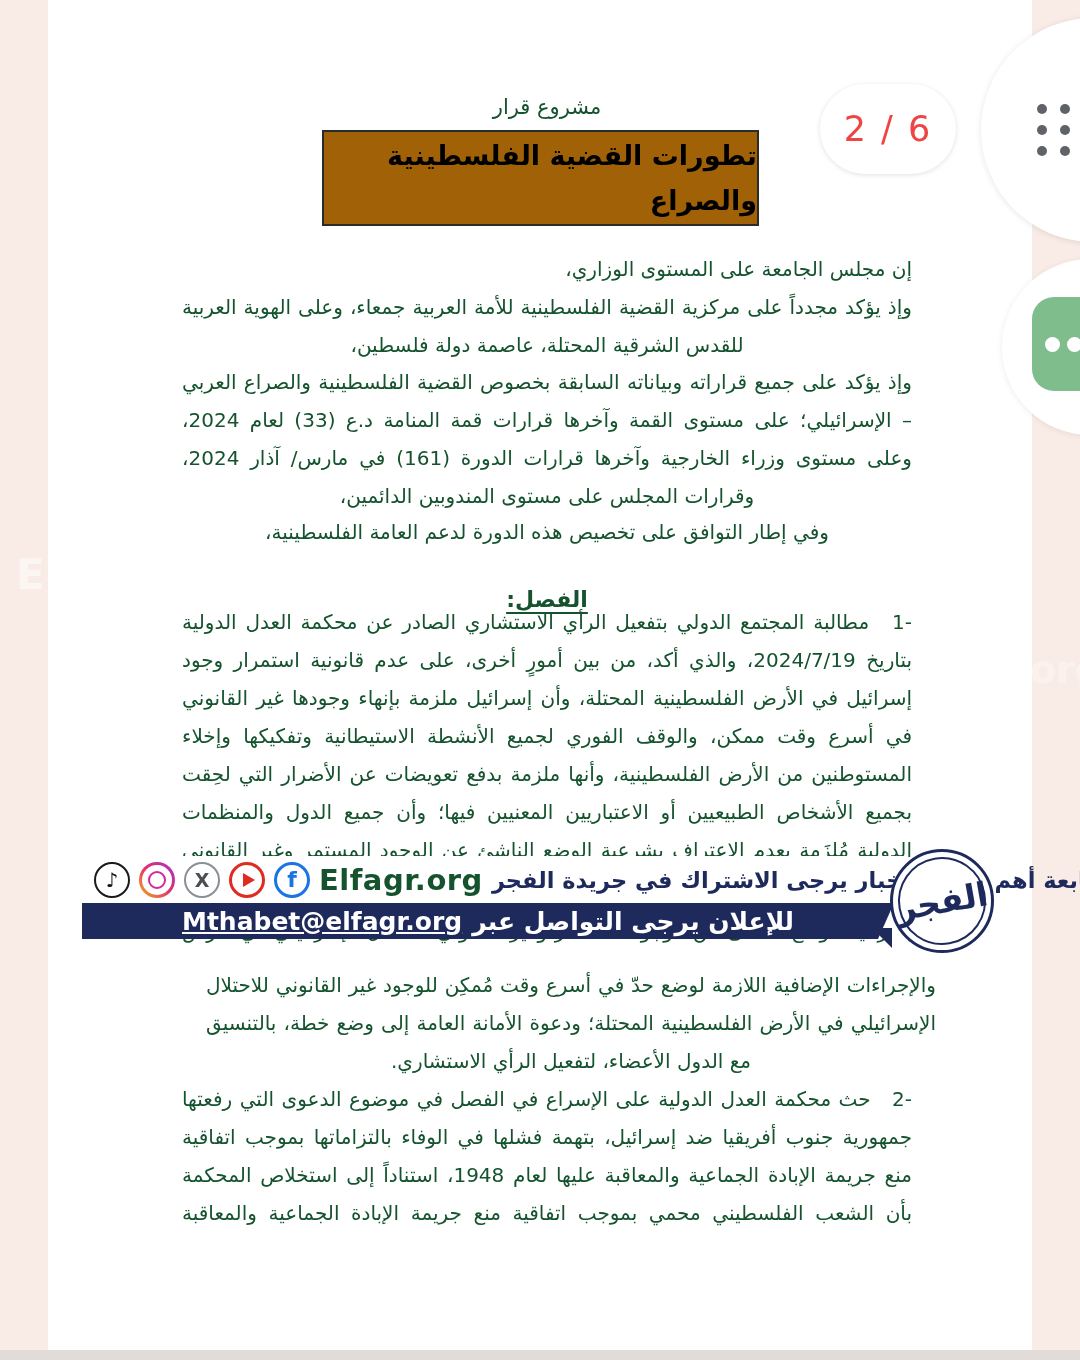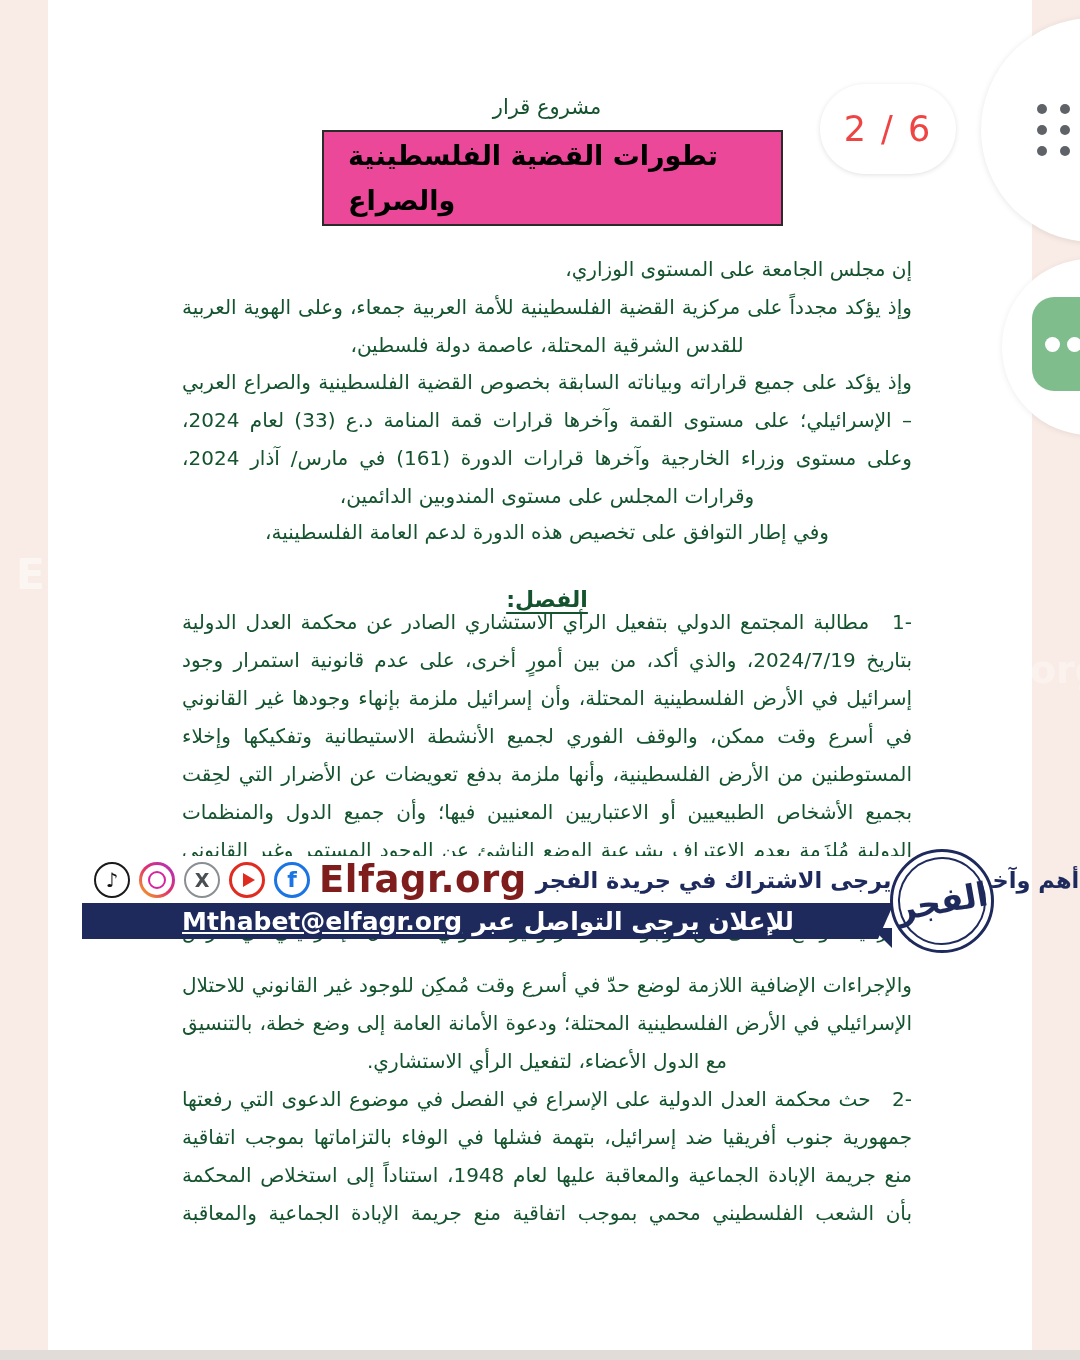--- a/index.html
+++ b/index.html
@@ -17,33 +17,33 @@
   .page-gap{
     position:absolute;left:0;top:1350px;width:1080px;height:10px;
     background:#e2dcd8;
   }
   
   .doc{position:absolute;left:182px;width:730px;color:#14532d;
        font-size:20px;line-height:38px;direction:rtl;}
   .kicker{top:88px;text-align:center;font-size:21px;}
   .titlebox{
     position:absolute;left:322px;top:130px;width:433px;height:92px;
-    border:2px solid #2b2b2b;background:#ec4899;
+    border:2px solid #2b2b2b;background:#a16207;
     display:flex;flex-direction:column;justify-content:center;
-    text-align:left;direction:rtl;color:#000;
-    font-weight:bold;font-size:27px;line-height:45px;padding-left:24px;
+    text-align:right;direction:rtl;color:#000;
+    font-weight:bold;font-size:27px;line-height:45px;
   }
   .p1{top:250px;font-weight:normal;text-align:right;}
   .p2{top:288px;height:80px;overflow:hidden;text-align:justify;text-align-last:center;}
   .p3{top:363px;height:156px;overflow:hidden;text-align:justify;text-align-last:center;}
   .p4{top:513px;text-align:center;}
   .decree{top:581px;text-align:center;font-weight:bold;font-size:22px;
           text-decoration:underline;text-underline-offset:5px;text-decoration-thickness:2px;}
   .item1a{top:603px;height:260px;overflow:hidden;text-align:justify;text-align-last:justify;}
-  .item1b{top:966px;height:118px;overflow:hidden;text-align:justify;text-align-last:center;}
+  .item1b{top:966px;height:118px;overflow:hidden;text-align:justify;text-align-last:center;margin-left:24px;}
   .item2{top:1080px;height:156px;overflow:hidden;text-align:justify;text-align-last:justify;}
   .num{direction:ltr;unicode-bidi:bidi-override;padding-left:14px;}
   
   .tips{top:939px;height:12px;overflow:hidden;}
   .tips>div{margin-top:-27px;text-align:justify;text-align-last:justify;}
   
   .banner-strip{
     position:absolute;left:82px;top:856px;width:826px;height:47px;
     background:#ffffff;display:flex;align-items:center;gap:9px;
     padding-left:12px;box-sizing:border-box;z-index:6;
@@ -53,21 +53,21 @@
   .soc.tiktok{border:2px solid #1a1a1a;color:#111;font-size:20px;font-weight:bold;}
   .soc.insta{border:3px solid transparent;
        background:linear-gradient(#fff,#fff) padding-box,
                   linear-gradient(45deg,#f5af19,#e1306c,#a832c8) border-box;}
   .soc.insta i{display:block;width:14px;height:14px;border:2px solid #d6249f;border-radius:50%;}
   .soc.xx{border:2px solid #8a8f94;color:#4a4f54;font-size:19px;font-weight:bold;}
   .soc.yt{border:3px solid #e02b20;}
   .soc.yt i{display:block;width:0;height:0;border-left:12px solid #e02b20;
             border-top:7px solid transparent;border-bottom:7px solid transparent;margin-left:3px;}
   .soc.fb{border:3px solid #1b74e4;color:#1b74e4;font-size:22px;font-weight:bold;}
-  .site{color:#7f1d1d;font-weight:bold;font-size:37px;letter-spacing:.5px;flex:0 0 auto;}
+  .site{color:#14532d;font-weight:bold;font-size:29px;letter-spacing:.5px;flex:0 0 auto;}
   .subtxt{color:#1e2a5c;font-weight:bold;font-size:22.5px;direction:rtl;
           flex:1;text-align:center;white-space:nowrap;}
   .banner-bar{
     position:absolute;left:82px;top:903px;width:812px;height:36px;
     background:#1e2a5c;z-index:6;
     clip-path:polygon(0 0,100% 0,calc(100% - 16px) 100%,0 100%);
     display:flex;align-items:center;justify-content:center;
     color:#fff;font-weight:bold;font-size:25px;direction:rtl;
   }
   .banner-bar .email{padding-right:10px;text-decoration:underline;}

